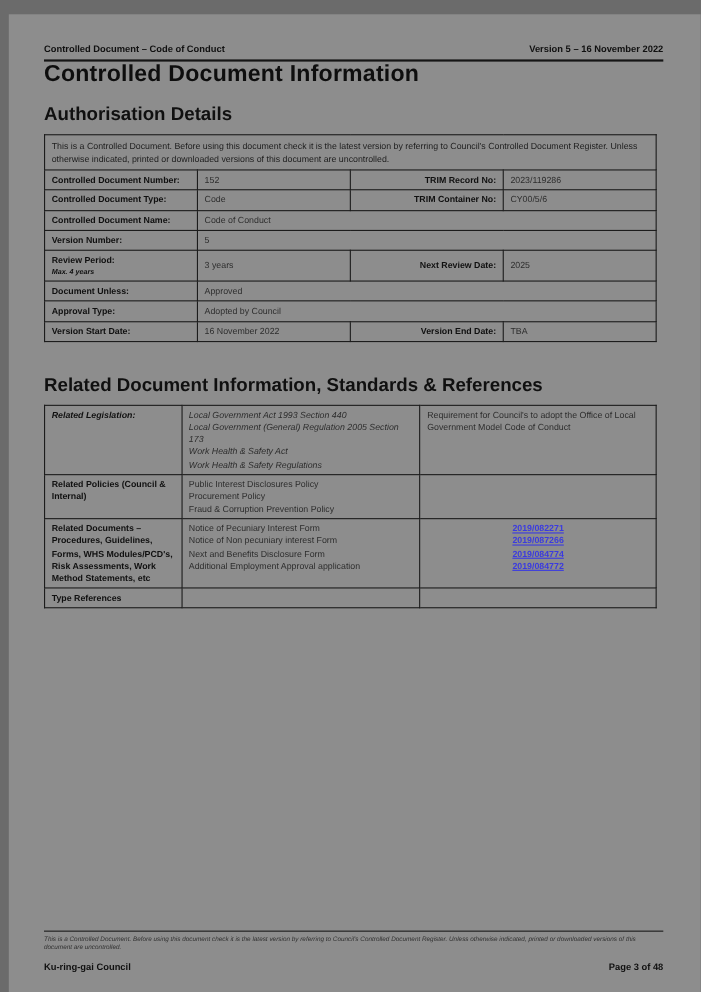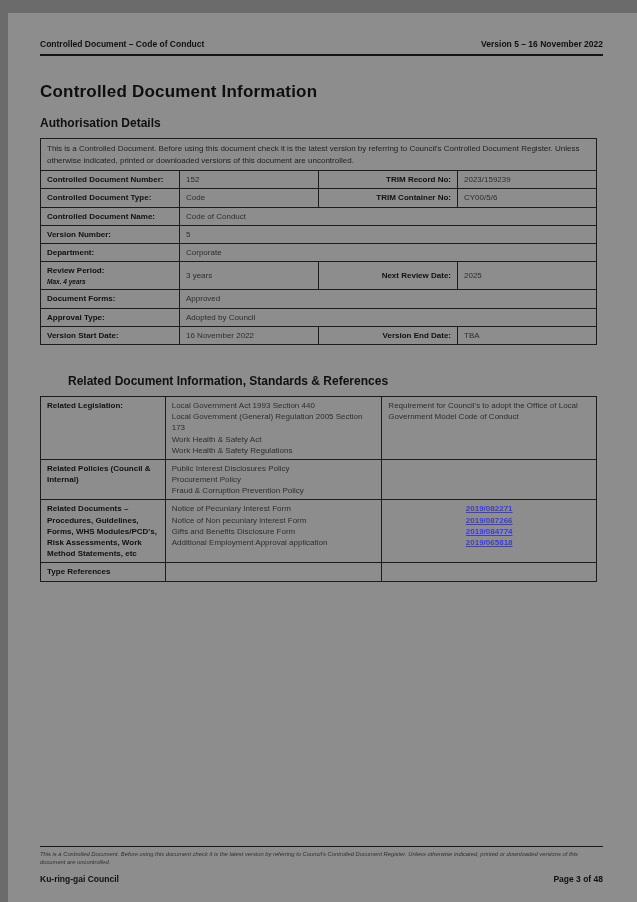--- a/index.html
+++ b/index.html
@@ -4,34 +4,34 @@
 <style>
   * { margin:0; padding:0; box-sizing:border-box; }
   html,body { width:637px; height:902px; background:#6b6b6b; overflow:hidden;
               font-family:"Liberation Sans", sans-serif; -webkit-font-smoothing:antialiased; }
   .page { position:absolute; left:8px; top:13px; width:629px; height:889px; background:#8d8d8d; color:#161616; }
   .content { padding:26px 34px 16px 32px; }
 
   .doc-header { display:flex; justify-content:space-between; font-size:8.5px; font-weight:bold; color:#101010; }
   .header-rule { border:none; border-top:2px solid #151515; margin-top:5px; }
 
-  .page-title { margin-top:26px; font-size:17px; font-weight:bold; letter-spacing:0.2px; color:#0e0e0e; }
-  .section-heading { margin-top:14px; font-size:12px; font-weight:bold; color:#101010; }
-  .section-heading.second { margin-top:29px;margin-left:28px; }
+  .page-title { font-size:21px; font-weight:bold; letter-spacing:0.2px; color:#0e0e0e; }
+  .section-heading { margin-top:14px; font-size:17px; font-weight:bold; color:#101010; }
+  .section-heading.second { margin-top:29px; }
 
   table { border-collapse:collapse; width:557px; margin-top:8px; table-layout:fixed; }
   td { border:1.6px solid #1c1c1c; padding:3px 6px; font-size:8px; line-height:1.4; vertical-align:top; color:#2d2d2d; }
   td.lbl { font-weight:bold; color:#101010; }
   td.lbl-r { font-weight:bold; color:#101010; text-align:right; vertical-align:middle;margin-left:38px; }
   td.val { vertical-align:middle; }
   .note-cell { font-size:8px; color:#1d1d1d; line-height:1.45; padding:4px 6px; }
   .sub-label { display:block; font-size:6.5px; font-style:italic; font-weight:bold; margin-top:1px; }
 
   .t1-c1 { width:104px; } .t1-c2 { width:140px; } .t1-c3 { width:142px; } .t1-c4 { width:171px; }
-  .t2-c1 { width:122px; } .t2-c2 { width:212px; } .t2-c3 { width:210px;margin-top:26px; }
+  .t2-c1 { width:122px;font-style:italic; } .t2-c2 { width:212px;font-style:italic; } .t2-c3 { width:210px;margin-top:26px; }
 
   .list-line { display:block; }
   a.trim-link { display:block; color:#3a3ae0; font-weight:bold; text-decoration:underline; cursor:pointer;text-align:center; }
 
   .footer { position:absolute; left:32px; right:34px; bottom:18px; }
   .footer-rule { border:none; border-top:1.3px solid #1a1a1a; }
   .footer-disclaimer { margin-top:3px; font-size:5.8px; font-style:italic; color:#303030; line-height:1.5; width:96%; }
   .footer-row { display:flex; justify-content:space-between; margin-top:7px; font-size:8.5px; font-weight:bold; color:#101010; }
 </style>
 </head>
@@ -52,51 +52,47 @@
 
     <table>
       <tbody>
           <tr>
         <td class="t1-c1 note-cell" colspan="4">This is a Controlled Document.  Before using this document check it is the latest version by referring to Council's Controlled Document Register.  Unless otherwise indicated, printed or downloaded versions of this document are uncontrolled.</td>
       </tr>
       <tr>
         <td class="t1-c1 lbl">Controlled Document Number:</td>
         <td class="t1-c2 val">152</td>
         <td class="t1-c3 lbl-r">TRIM Record No:</td>
-        <td class="t1-c4 val">2023/159239</td>
+        <td class="t1-c4 val">2023/119286</td>
       </tr>
       <tr>
         <td class="lbl">Controlled Document Type:</td>
         <td class="val">Code</td>
         <td class="lbl-r">TRIM Container No:</td>
         <td class="val">CY00/5/6</td>
       </tr>
       <tr>
         <td class="lbl">Controlled Document Name:</td>
         <td class="val" colspan="3">Code of Conduct</td>
       </tr>
       <tr>
         <td class="lbl">Version Number:</td>
         <td class="val" colspan="3">5</td>
       </tr>
       <tr>
-        <td class="lbl">Department:</td>
-        <td class="val" colspan="3">Corporate</td>
-      </tr>
-      <tr>
         <td class="lbl">
           <span>Review Period:</span>
           <span class="sub-label">Max. 4 years</span>
         </td>
         <td class="val">3 years</td>
         <td class="lbl-r">Next Review Date:</td>
         <td class="val">2025</td>
       </tr>
       <tr>
-        <td class="lbl">Document Forms:</td>
+        <td class="lbl">Document Unless:</td>
         <td class="val" colspan="3">Approved</td>
       </tr>
       <tr>
         <td class="lbl">Approval Type:</td>
         <td class="val" colspan="3">Adopted by Council</td>
       </tr>
       <tr>
         <td class="lbl">Version Start Date:</td>
         <td class="val">16 November 2022</td>
         <td class="lbl-r">Version End Date:</td>
@@ -126,28 +122,28 @@
           <span class="list-line">Procurement Policy</span>
           <span class="list-line">Fraud &amp; Corruption Prevention Policy</span>
         </td>
         <td></td>
       </tr>
       <tr>
         <td class="lbl">Related Documents – Procedures, Guidelines, Forms,  WHS Modules/PCD's, Risk Assessments, Work Method Statements, etc</td>
         <td>
           <span class="list-line">Notice of Pecuniary Interest Form</span>
           <span class="list-line">Notice of Non pecuniary interest Form</span>
-          <span class="list-line">Gifts and Benefits Disclosure Form</span>
+          <span class="list-line">Next and Benefits Disclosure Form</span>
           <span class="list-line">Additional Employment Approval application</span>
         </td>
         <td>
           <a class="trim-link">2019/082271</a>
           <a class="trim-link">2019/087266</a>
           <a class="trim-link">2019/084774</a>
-          <a class="trim-link">2019/065818</a>
+          <a class="trim-link">2019/084772</a>
         </td>
       </tr>
       <tr>
         <td class="lbl">Type References</td>
         <td></td>
         <td></td>
       </tr>
     </tbody>
       </table>
 

